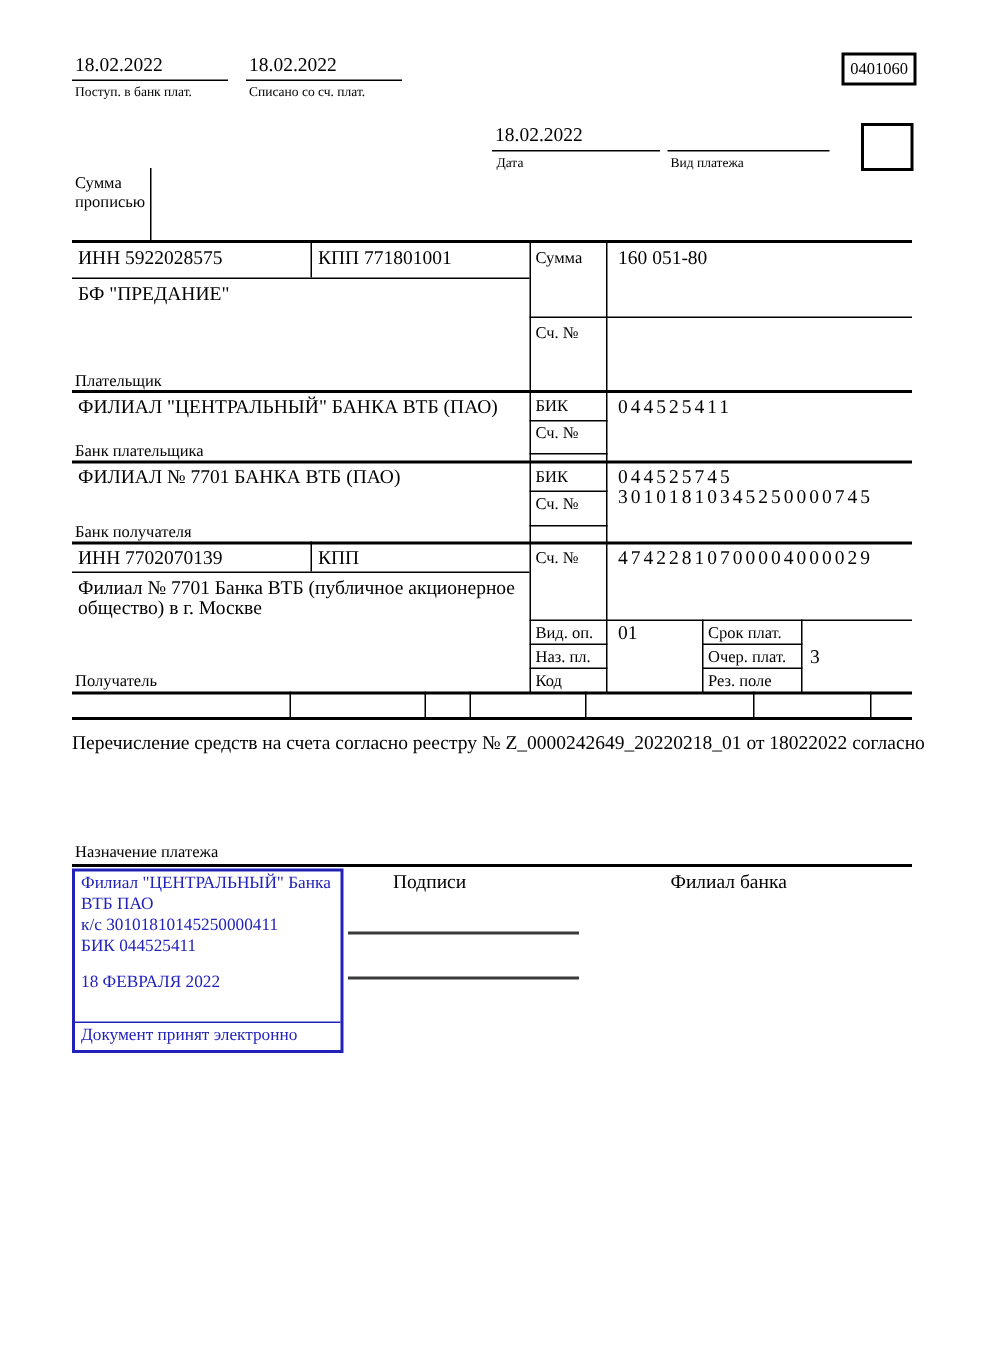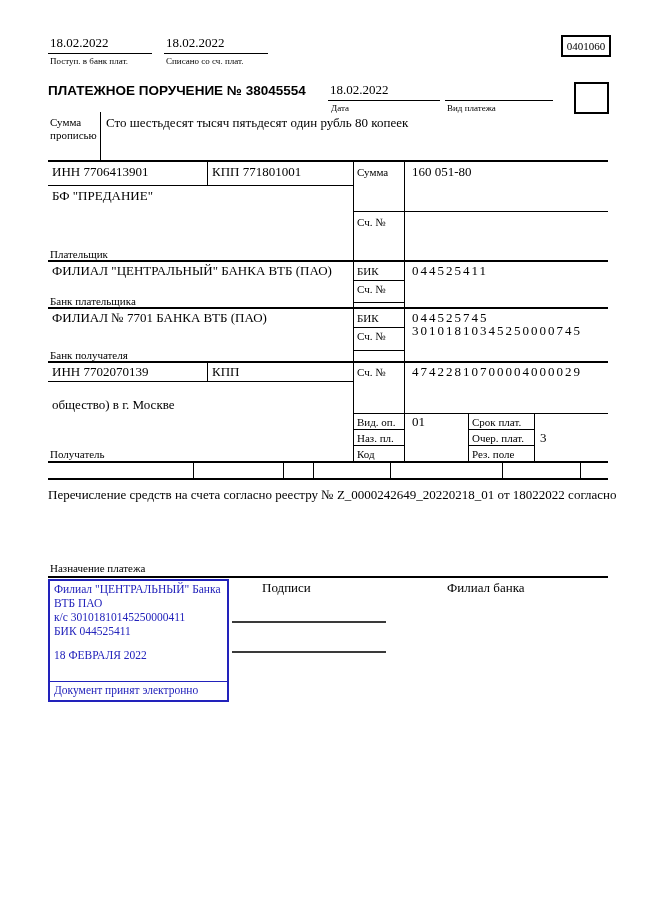--- a/index.html
+++ b/index.html
@@ -31,40 +31,38 @@
   <div class="abs sm" style="left:50px;top:57px;">Поступ. в банк плат.</div>
 
   <div class="abs ts" style="left:166px;top:36px;">18.02.2022</div>
   <div class="hl" style="left:164px;top:53px;width:104px;"></div>
   <div class="abs sm" style="left:166px;top:57px;">Списано со сч. плат.</div>
 
   <div class="codebox lbl" style="left:561px;top:35px;width:46px;height:18px;">
     <span>0401060</span>
   </div>
 
-  <div class="abs title" style="left:48px;top:83px;">ПЛАТЕЖНОЕ ПОРУЧЕНИЕ № 38045554</div>
   <div class="abs ts" style="left:330px;top:83px;">18.02.2022</div>
   <div class="hl" style="left:328px;top:100px;width:112px;"></div>
   <div class="abs sm" style="left:331px;top:104px;">Дата</div>
   <div class="hl" style="left:445px;top:100px;width:108px;"></div>
   <div class="abs sm" style="left:447px;top:104px;">Вид платежа</div>
   <div class="codebox" style="left:574px;top:82px;width:31px;height:28px;"></div>
 
   <div class="abs lbl" style="left:50px;top:116px;">Сумма</div>
   <div class="abs lbl" style="left:50px;top:129px;">прописью</div>
   <div class="vl" style="left:100px;top:112px;height:49px;"></div>
-  <div class="abs ts" style="left:106px;top:116px;">Сто шестьдесят тысяч пятьдесят один рубль 80 копеек</div>
 
   <div class="hl2" style="left:48px;top:160px;width:560px;"></div>
   <div class="vl" style="left:353px;top:160px;height:302px;"></div>
   <div class="vl" style="left:404px;top:160px;height:302px;"></div>
 
   <div class="vl" style="left:207px;top:160px;height:25px;"></div>
   <div class="hl" style="left:48px;top:185px;width:305px;"></div>
-  <div class="abs ts" style="left:52px;top:165px;">ИНН 7706413901</div>
+  <div class="abs ts" style="left:52px;top:165px;">ИНН 5922028575</div>
   <div class="abs ts" style="left:212px;top:165px;">КПП 771801001</div>
   <div class="abs lbl" style="left:357px;top:166px;">Сумма</div>
   <div class="abs ts" style="left:412px;top:165px;">160 051-80</div>
   <div class="abs ts" style="left:52px;top:189px;">БФ "ПРЕДАНИЕ"</div>
   <div class="hl" style="left:353px;top:211px;width:255px;"></div>
   <div class="abs lbl" style="left:357px;top:216px;">Сч. №</div>
   <div class="abs lbl" style="left:50px;top:248px;">Плательщик</div>
   <div class="hl2" style="left:48px;top:260px;width:560px;"></div>
 
   <div class="abs ts" style="left:52px;top:264px;">ФИЛИАЛ "ЦЕНТРАЛЬНЫЙ" БАНКА ВТБ (ПАО)</div>
@@ -85,20 +83,21 @@
   <div class="hl" style="left:353px;top:350px;width:52px;"></div>
   <div class="abs lbl" style="left:50px;top:349px;">Банк получателя</div>
   <div class="hl2" style="left:48px;top:361px;width:560px;"></div>
 
   <div class="vl" style="left:207px;top:361px;height:20px;"></div>
   <div class="abs ts" style="left:52px;top:365px;">ИНН 7702070139</div>
   <div class="abs ts" style="left:212px;top:365px;">КПП</div>
   <div class="hl" style="left:48px;top:381px;width:305px;"></div>
   <div class="abs lbl" style="left:357px;top:366px;">Сч. №</div>
   <div class="abs ts num" style="left:412px;top:365px;">47422810700004000029</div>
+  <div class="abs ts" style="left:52px;top:385px;">Филиал № 7701 Банка ВТБ (публичное акционерное</div>
   <div class="abs ts" style="left:52px;top:398px;">общество) в г. Москве</div>
 
   <div class="hl" style="left:353px;top:413px;width:255px;"></div>
   <div class="vl" style="left:468px;top:413px;height:49px;"></div>
   <div class="vl" style="left:534px;top:413px;height:49px;"></div>
   <div class="hl" style="left:353px;top:429px;width:52px;"></div>
   <div class="hl" style="left:353px;top:445px;width:52px;"></div>
   <div class="hl" style="left:468px;top:429px;width:67px;"></div>
   <div class="hl" style="left:468px;top:445px;width:67px;"></div>
   <div class="abs lbl" style="left:357px;top:416px;">Вид. оп.</div>

